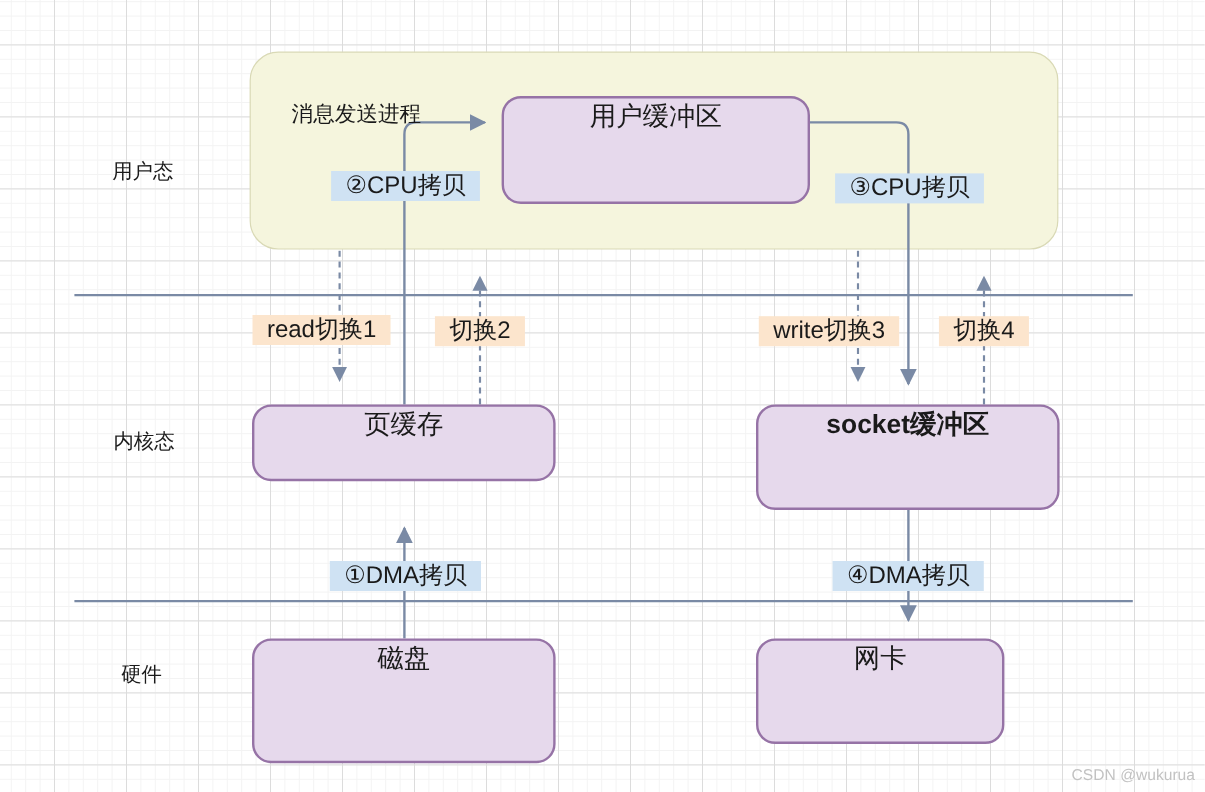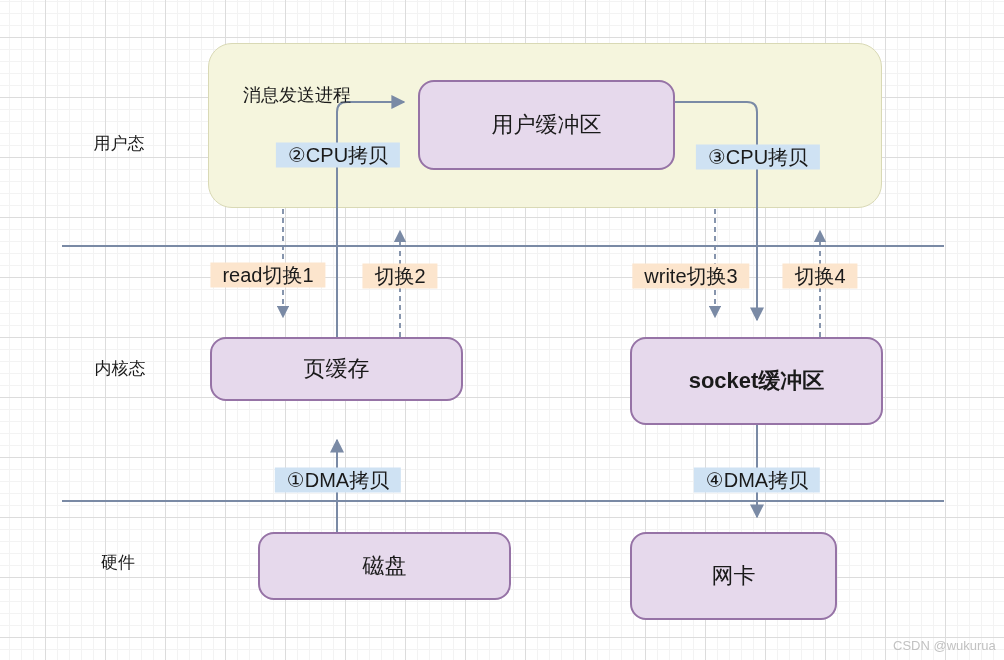--- a/index.html
+++ b/index.html
@@ -26,28 +26,28 @@
     border-radius:24px;
     box-sizing:border-box;
     z-index:1;
   }
   #connector-layer{left:0;top:0;z-index:2;}
   .node{
     background:var(--node-fill,#e6d9ec);
     border:2px solid var(--node-border,#9673a6);
     border-radius:16px;
     box-sizing:border-box;
-    display:flex;align-items:center;justify-content:center;
+    display:flex;align-items:flex-start;justify-content:center;
     font-size:22px;
     z-index:3;
   }
   #node-user-buffer{left:418px;top:80px;width:257px;height:90px;}
   #node-page-cache{left:210px;top:337px;width:253px;height:64px;}
   #node-socket-buffer{left:630px;top:337px;width:253px;height:88px;font-weight:bold;}
-  #node-disk{left:210px;top:532px;width:253px;height:68px;margin-left:48px;}
+  #node-disk{left:210px;top:532px;width:253px;height:104px;}
   #node-nic{left:630px;top:532px;width:207px;height:88px;}
   .layer-label{
     font-size:17px;
     transform:translate(-50%,-50%);
     z-index:4;white-space:nowrap;
   }
   .anno{
     font-size:20px;
     padding:1px 12px;
     transform:translate(-50%,-50%);

